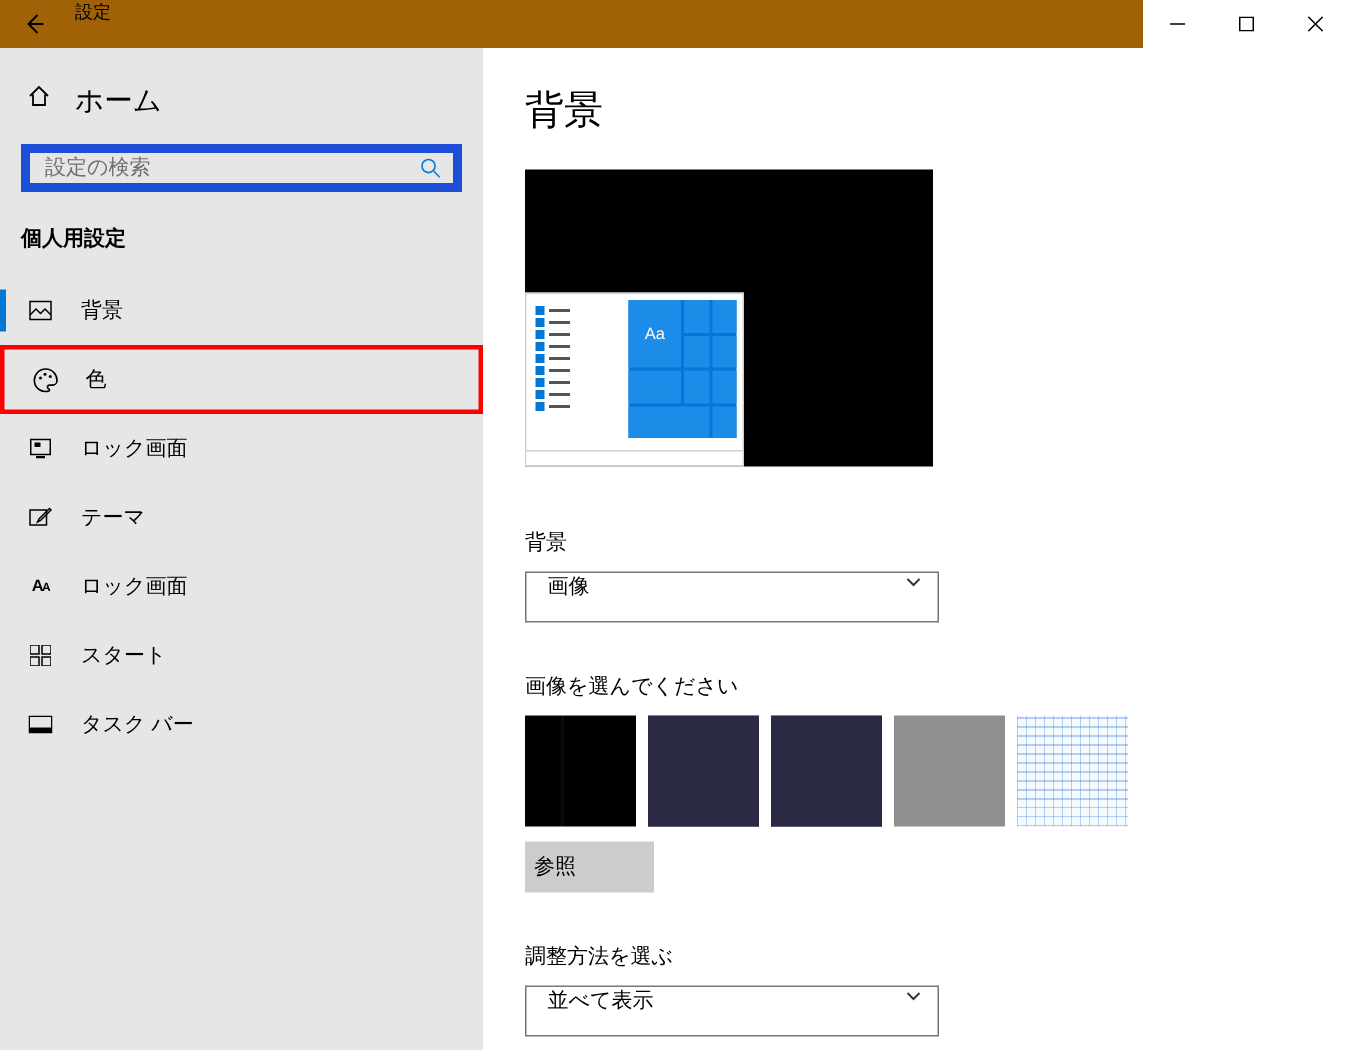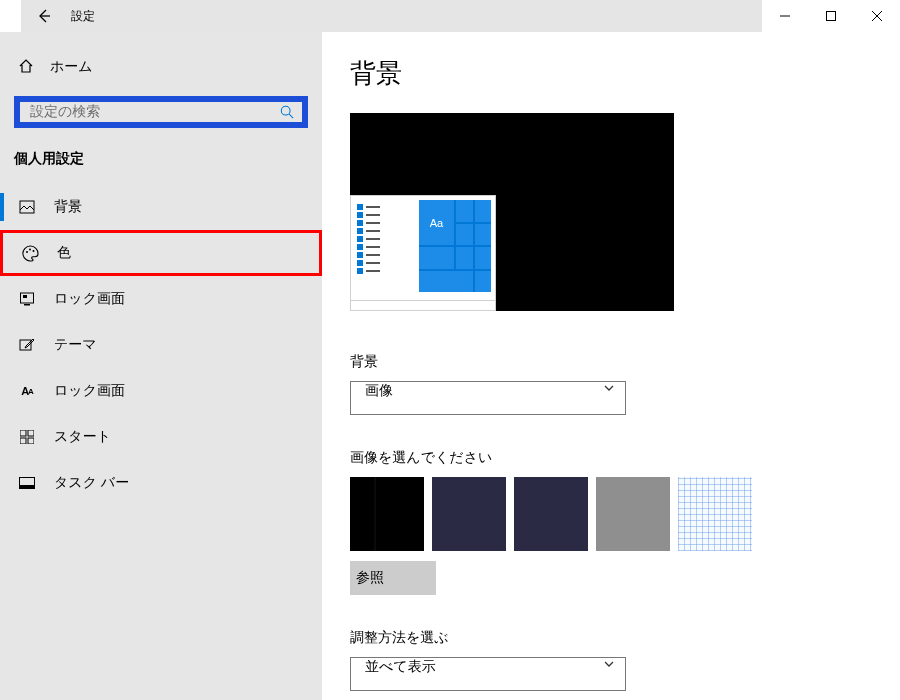--- a/index.html
+++ b/index.html
@@ -9,23 +9,22 @@
     background: #fff;
     color: #000;
     overflow: hidden;
     position: relative;
   }
 
   
   .titlebar {
     height: 32px;
     display: flex;
-    align-items: center;
-    background: #e5e5e5;
-    margin-left: 21px;
+    align-items: flex-start;
+    background: #a16207;
   }
   .titlebar .back {
     width: 46px; height: 32px;
     display: flex; align-items: center; justify-content: center;
     cursor: default;
   }
   .titlebar .title {
     font-size: 12px;
     padding-left: 4px;
   }
@@ -53,21 +52,21 @@
     background: #fff;
     padding: 18px 28px 0 28px;
     overflow: hidden;
   }
 
   
   .home-row {
     display: flex; align-items: center;
     height: 42px;
     padding-left: 18px;
-    font-size: 14px;
+    font-size: 19px;
     gap: 16px;
   }
   .search-wrap {
     margin: 8px 14px 22px 14px;
   }
   .search {
     width: 100%; height: 32px;
     border: 6px solid #1d4ed8;
     background: #e6e6e6;
     display: flex; align-items: center;
@@ -105,21 +104,21 @@
 
   
   .page-title {
     font-size: 26px;
     font-weight: 400;
     margin: 6px 0 22px 0;
   }
 
   
   .preview {
-    width: 324px; height: 198px;
+    width: 272px; height: 198px;
     background: #000;
     position: relative;
   }
   .preview-window {
     position: absolute;
     left: 0; bottom: 0;
     width: 146px; height: 116px;
     background: #fff;
     border: 1px solid #d0d0d0;
   }

